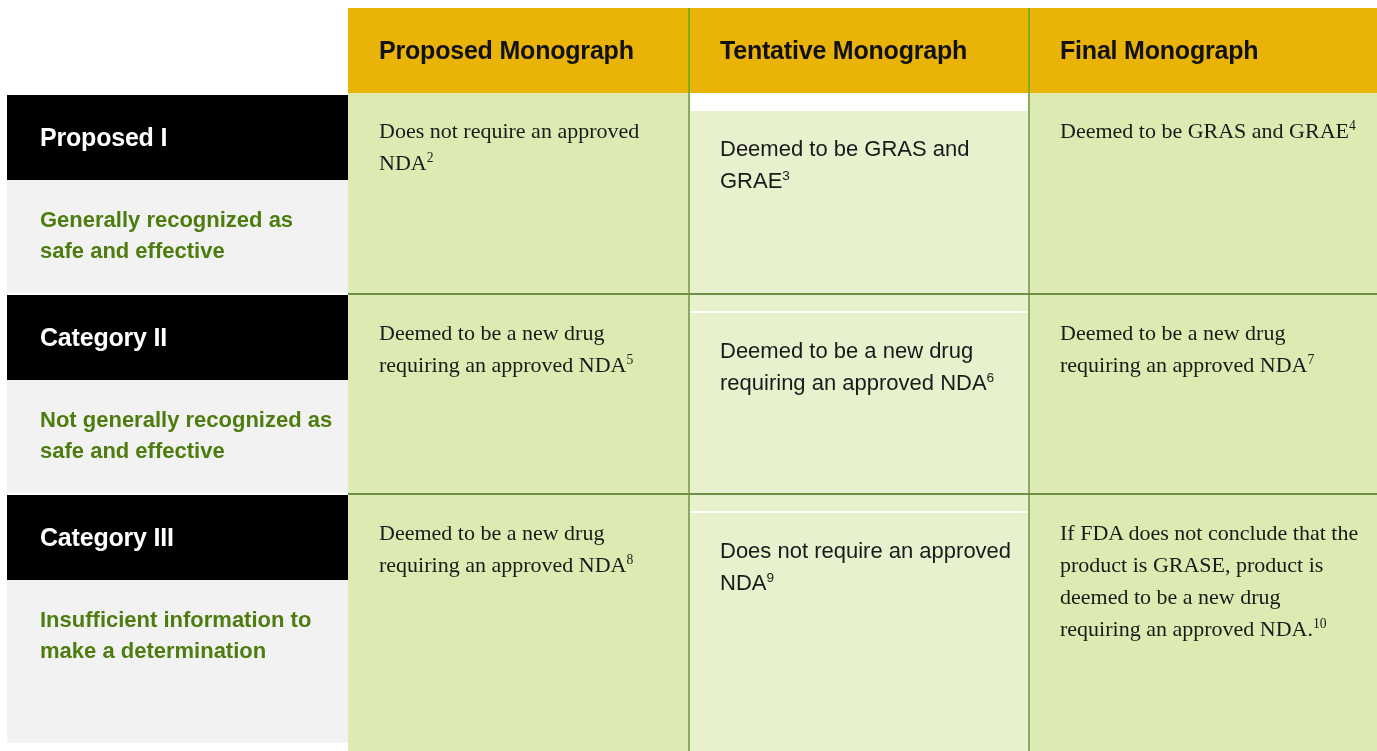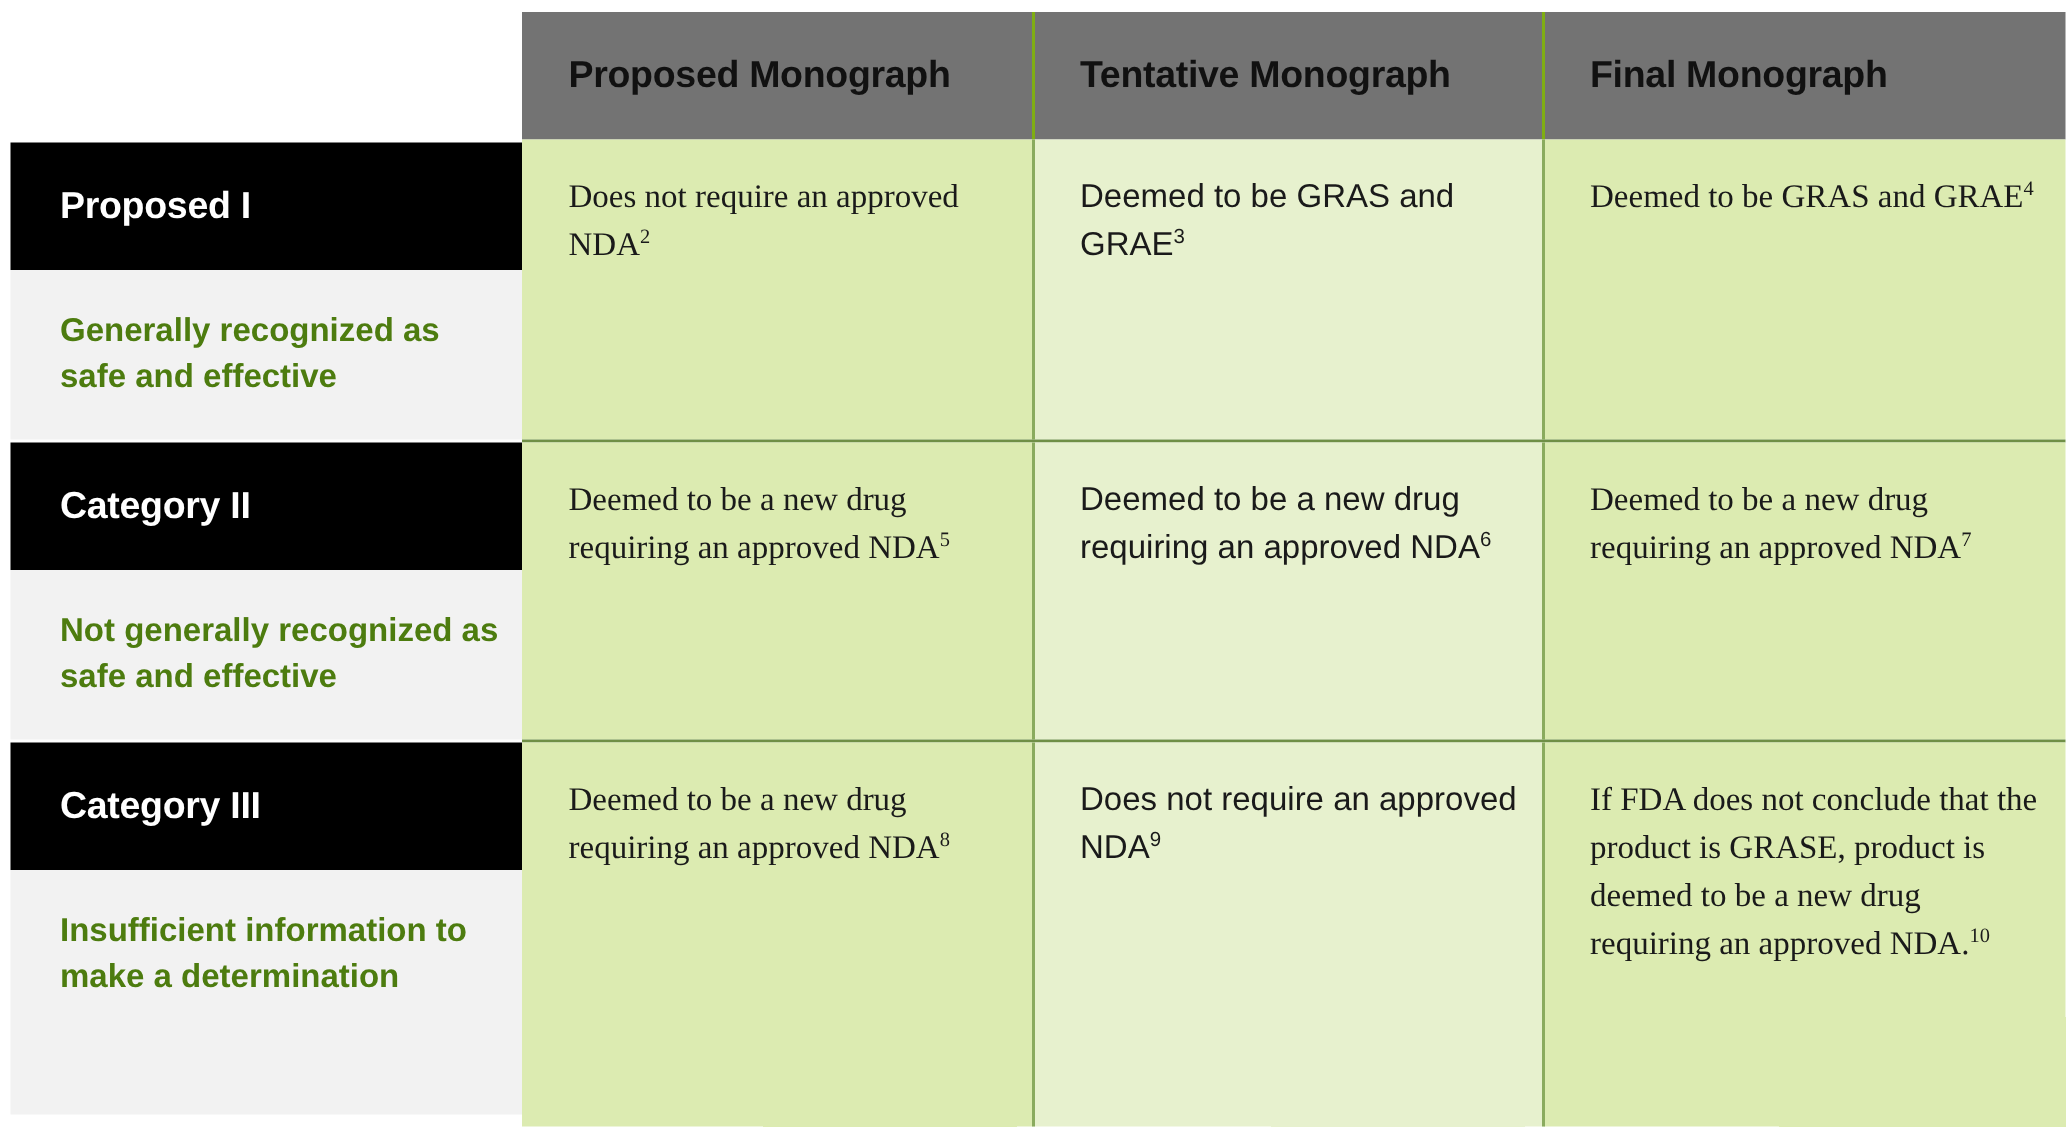--- a/index.html
+++ b/index.html
@@ -31,21 +31,21 @@
 
   .cell {
     position: absolute;
     box-sizing: border-box;
   }
 
   
   .hdr {
     top: 8px;
     height: 85px;
-    background: #737373;
+    background: #eab308;
     display: flex;
     align-items: center;
   }
   .hdr-text {
     font-size: 25px;
     font-weight: bold;
     color: #111111;
     letter-spacing: -0.2px;
     padding-left: 31px;
   }
@@ -62,21 +62,21 @@
   
   .body-cell {
     padding-left: 31px;
     padding-right: 14px;
     font-size: 22px;
     line-height: 32px;
     color: #1a1a1a;
   }
   .body-cell .txt { display: block; padding-top: 22px; }
   .tone-a { background: #dcebb1; font-family: Liberation Serif, serif; }
-  .tone-b { background: #e7f1ce; }
+  .tone-b { background: #e7f1ce; margin-top: 18px; }
 
   sup {
     font-size: 0.62em;
     vertical-align: super;
     line-height: 0;
   }
 
   
   .vdiv {
     position: absolute;

